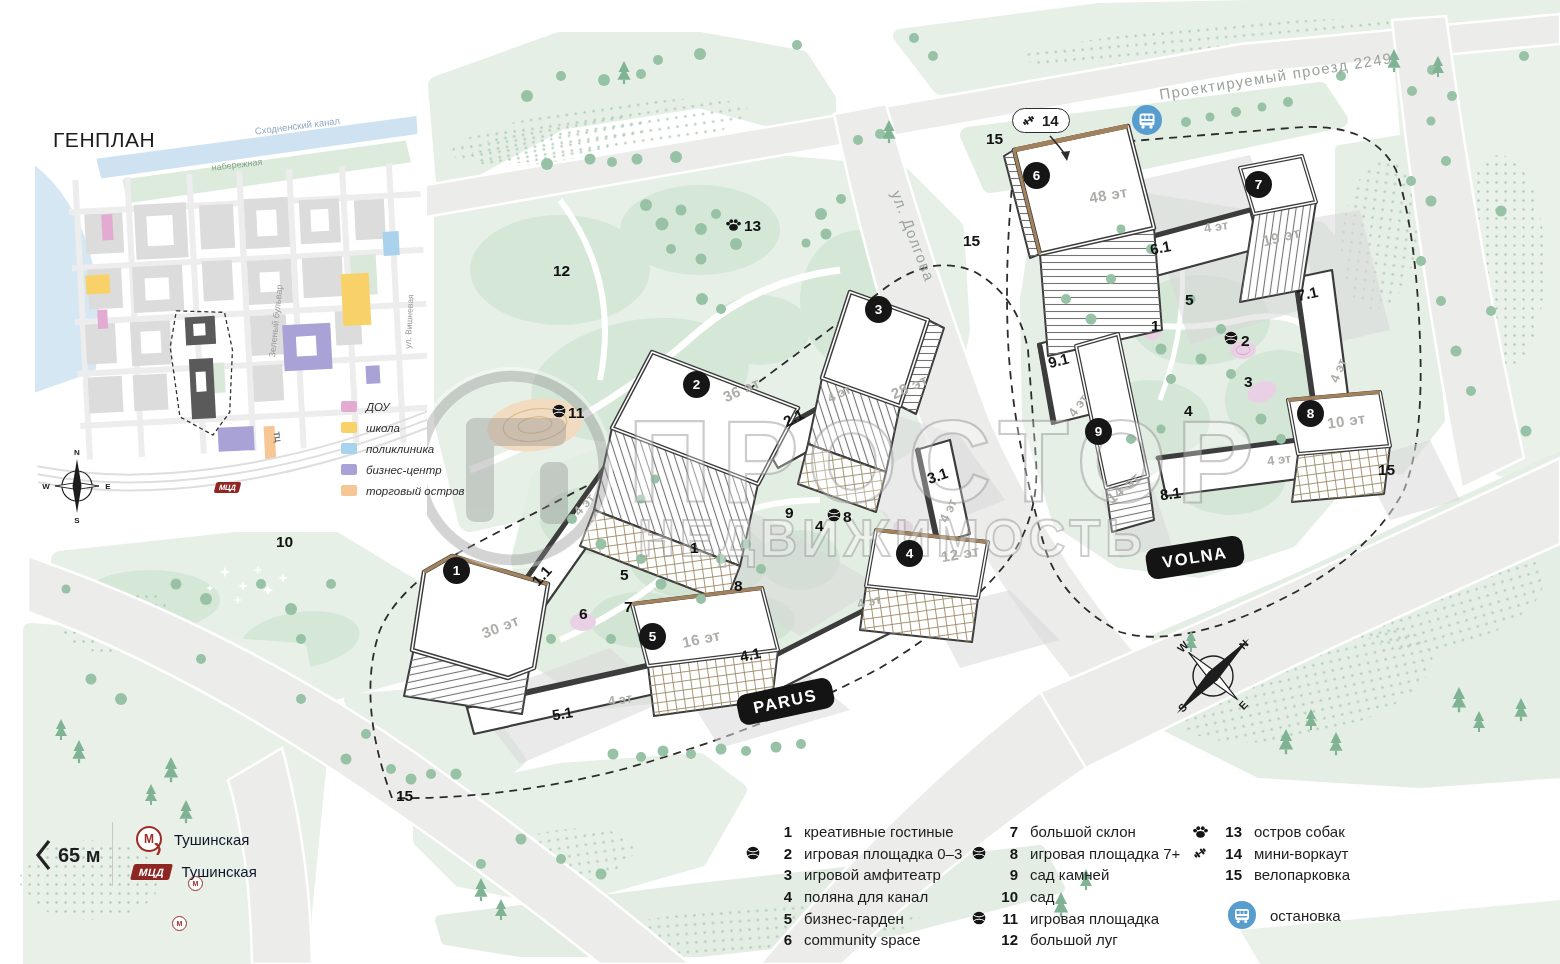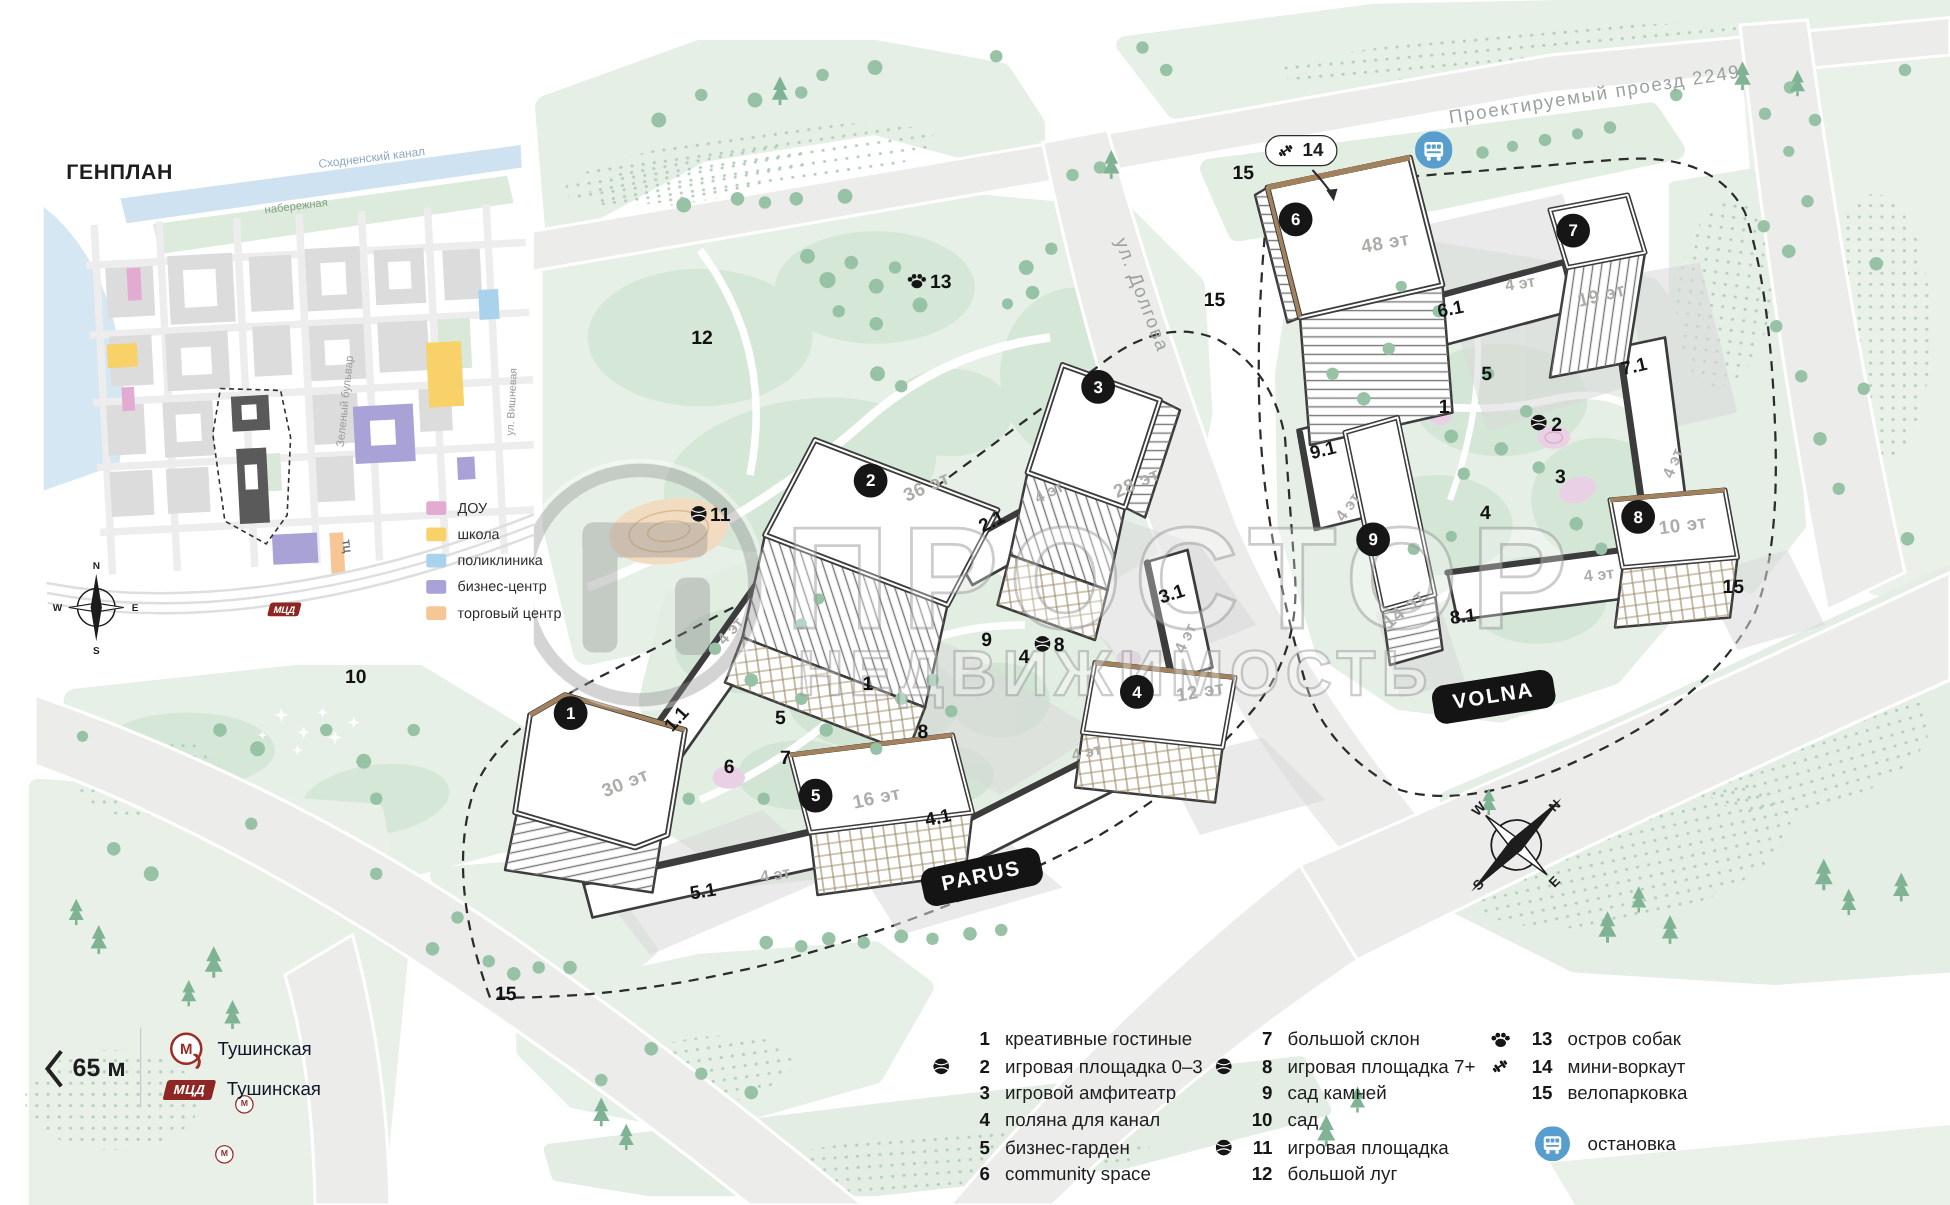--- a/index.html
+++ b/index.html
@@ -15,25 +15,25 @@
   .sect{color:#141414;font-weight:800;font-size:15px;white-space:nowrap;}
   .lowf{color:#abaea8;font-weight:700;font-size:13px;white-space:nowrap;}
   .gnum{color:#111;font-weight:800;font-size:15.5px;white-space:nowrap;}
   .tag{background:#141414;color:#fff;font-weight:800;font-size:16.5px;letter-spacing:1.6px;
        padding:6px 16px;border-radius:10px;white-space:nowrap;}
   .callout{display:flex;align-items:center;gap:6px;background:#fff;border:1.6px solid #2c2c2c;
            border-radius:15px;padding:3px 10px 3px 8px;font-weight:800;font-size:15px;}
   .mball,.mpaw{display:inline-flex;}
   
   .inset{position:absolute;left:35px;top:112px;width:392px;height:420px;background:#fff;}
-  .inset-title{position:absolute;left:18px;top:16px;font-size:17px;font-weight:700;letter-spacing:.5px;}
+  .inset-title{position:absolute;left:18px;top:16px;font-size:21px;font-weight:400;letter-spacing:.5px;}
   .ilegend{position:absolute;left:306px;top:284px;}
   .ilrow{display:flex;align-items:center;height:21px;}
   .ilsw{width:16px;height:11px;border-radius:2px;margin-right:9px;flex:0 0 auto;}
-  .ilt{font-size:11.5px;color:#2e2e2e;white-space:nowrap;}
+  .ilt{font-size:11.5px;color:#2e2e2e;white-space:nowrap;font-style:italic;}
   .mcd{display:inline-block;background:#8e2723;color:#fff;font-weight:800;border-radius:2px;
        transform:skewX(-14deg);}
   .mcd-lg{font-size:10.5px;padding:2px 7px;letter-spacing:.5px;}
   .mcd-sm{font-size:7.5px;padding:1px 4px;}
   .mpin{position:relative;display:flex;align-items:center;justify-content:center;border-radius:50%;
         border:2px solid #9d2d27;color:#9d2d27;font-weight:800;background:#fff;}
   .mpin-sm{width:13px;height:13px;font-size:7px;border-width:1.5px;}
   .mpin-lg{width:22px;height:22px;font-size:12px;border-width:2.5px;}
   
   .scale{font-size:20px;font-weight:800;white-space:nowrap;}
@@ -639,21 +639,21 @@
     <div class="ilrow">
       <span class="ilsw" style="background-color: rgb(169, 210, 236);"></span>
       <span class="ilt">поликлиника</span>
     </div>
     <div class="ilrow">
       <span class="ilsw" style="background-color: rgb(168, 162, 215);"></span>
       <span class="ilt">бизнес-центр</span>
     </div>
     <div class="ilrow">
       <span class="ilsw" style="background-color: rgb(246, 199, 149);"></span>
-      <span class="ilt">торговый центр</span>
+      <span class="ilt">торговый остров</span>
     </div>
   </div>
 </div>
 
 <span class="abs" style="left:34px;top:838px;">
   <svg width="18" height="34" viewBox="0 0 18 34">
         <polyline points="15,3 4,17 15,31" fill="none" stroke="#222" stroke-width="3.2"></polyline>
       </svg>
 </span>
 <div class="abs scale" style="left:58px;top:844px;">65 м</div>

